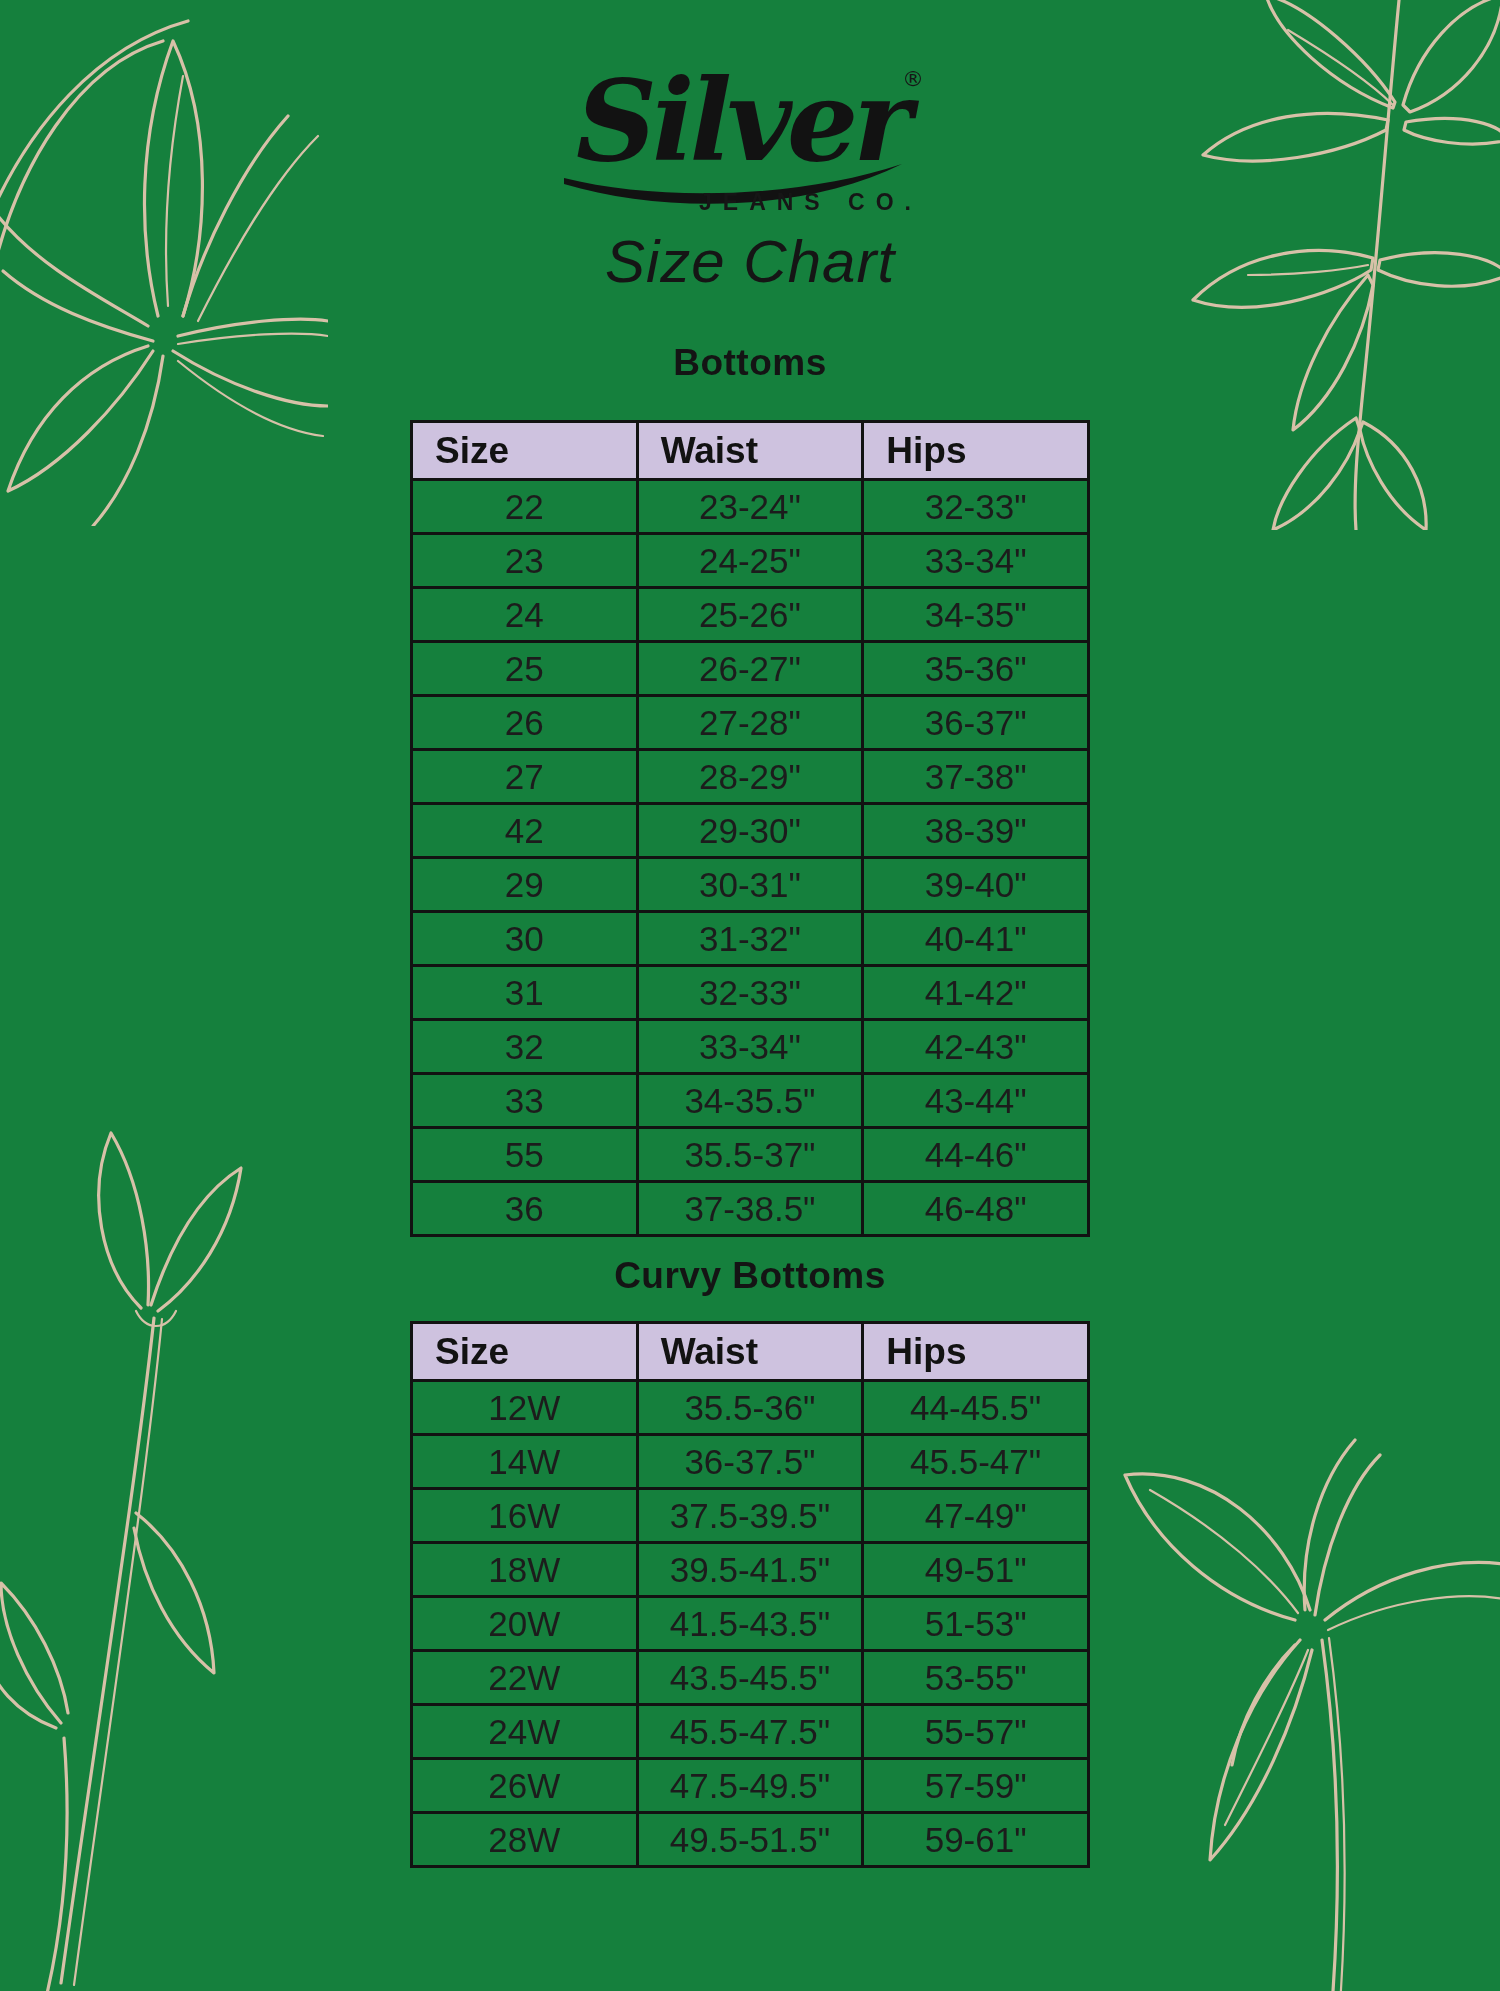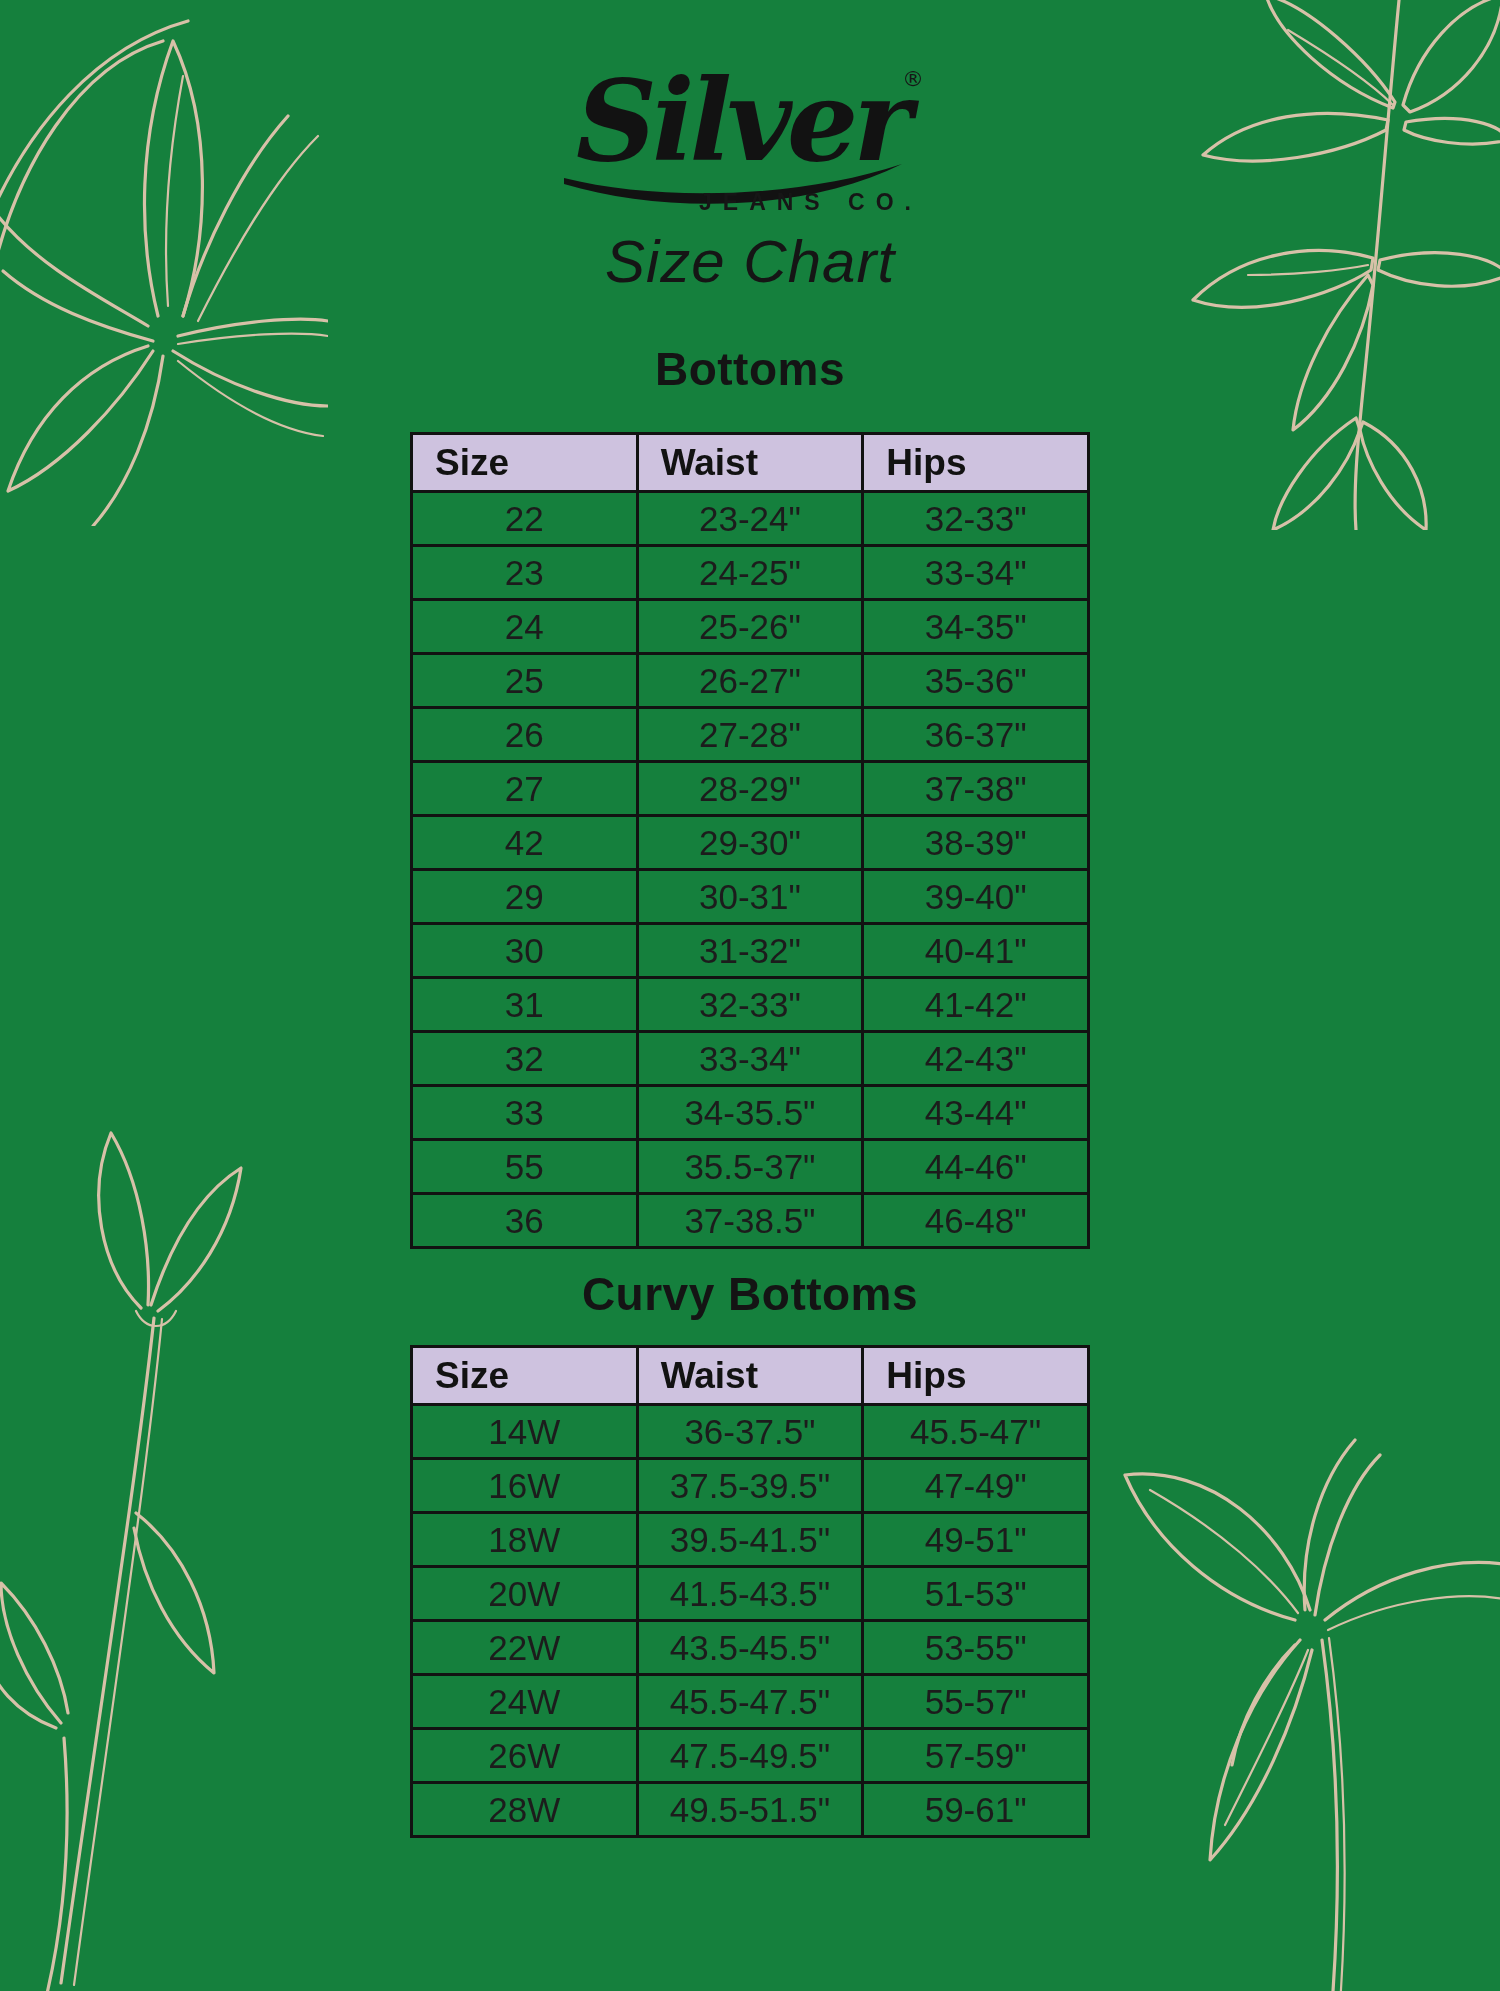--- a/index.html
+++ b/index.html
@@ -48,21 +48,21 @@
     text-align:center;
     font-size:60px;
     font-weight:500;
     letter-spacing:1px;
     color:#151515;
     font-style:italic;
   }
   .section-title{
     margin:0;
     text-align:center;
-    font-size:46px;
+    font-size:37px;
     font-weight:700;
     letter-spacing:.5px;
     color:#141414;
   }
   .section-title.first{margin-top:46px;}
   .section-title.second{margin-top:18px;}
   
   table.size-table{
     width:680px;
     margin:36px auto 16px auto;
@@ -258,20 +258,25 @@
       <table class="size-table second">
         <thead>
           <tr>
             <th>Size</th>
             <th>Waist</th>
             <th>Hips</th>
           </tr>
         </thead>
         <tbody>
             <tr>
+              <td>12W</td>
+              <td>35.5-36"</td>
+              <td>44-45.5"</td>
+            </tr>
+            <tr>
               <td>14W</td>
               <td>36-37.5"</td>
               <td>45.5-47"</td>
             </tr>
             <tr>
               <td>16W</td>
               <td>37.5-39.5"</td>
               <td>47-49"</td>
             </tr>
             <tr>

